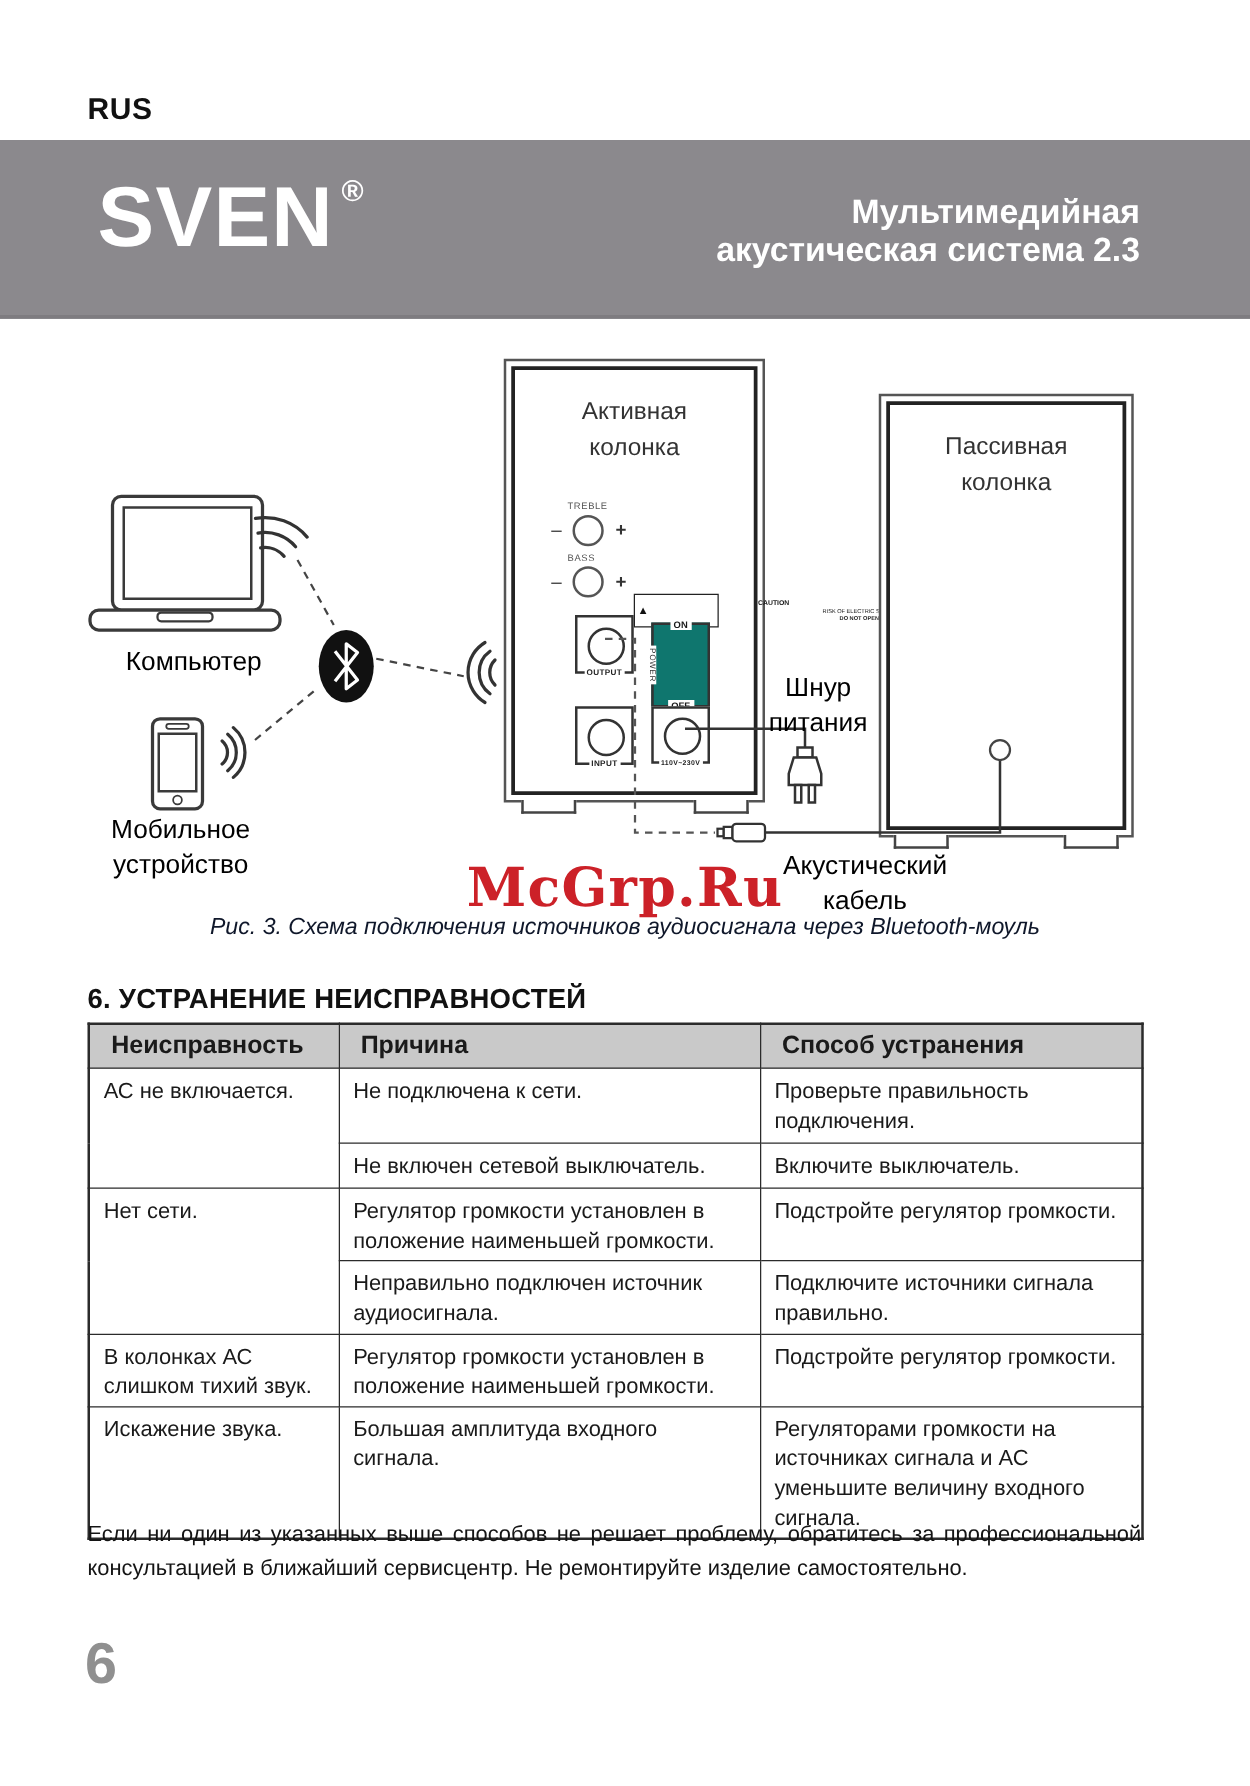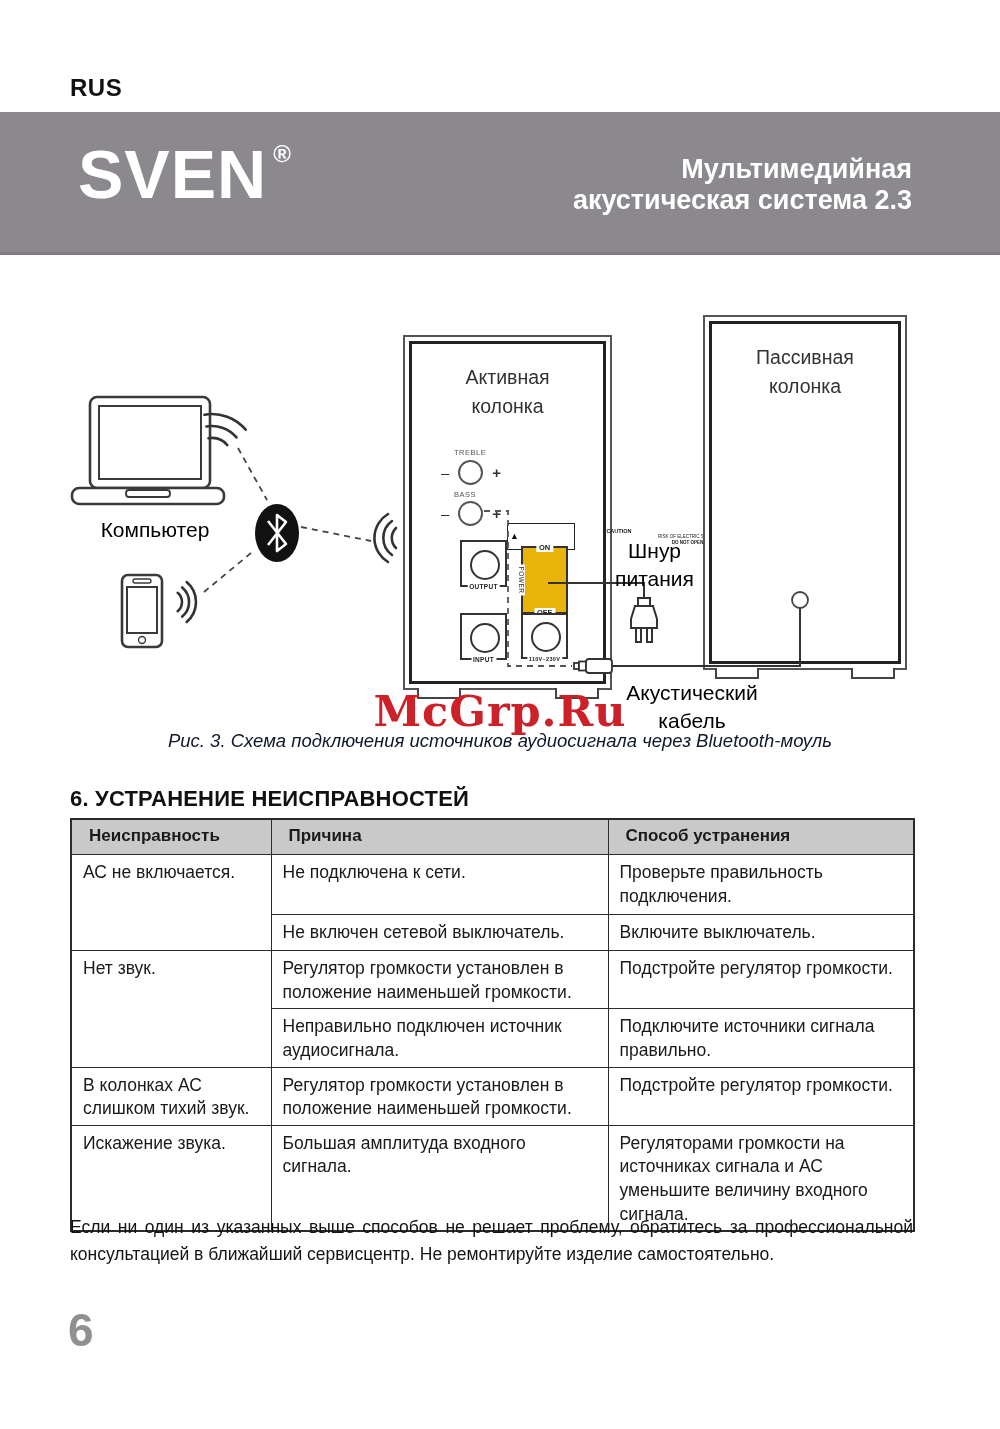--- a/index.html
+++ b/index.html
@@ -15,36 +15,36 @@
   .brand .reg{font-size:24px;font-weight:bold;vertical-align:36px;margin-left:6px;}
   .prod-title{position:absolute;right:88px;top:42px;text-align:right;color:#fff;
               font-weight:bold;font-size:27px;line-height:1.15;}
 
   
   .diagram{top:280px;left:0;width:1000px;height:432px;}
   .dlabel{position:absolute;font-size:21px;color:#000000;text-align:center;line-height:1.32;}
 
   .speaker{position:absolute;top:7px;border:2px solid #555;background:#fff;}
   .speaker-inner{position:absolute;inset:4px;border:3px solid #222;}
-  .speaker.active{left:403px;width:205px;height:351px;margin-top:48px;}
+  .speaker.active{left:403px;width:205px;height:351px;}
   .speaker.passive{left:703px;width:200px;height:351px;margin-top:28px;}
   .speaker-title{position:absolute;top:26px;left:0;right:0;text-align:center;
                  font-size:19.5px;color:#333;line-height:1.5;}
   .foot{position:absolute;height:9px;width:40px;border:2px solid #444;border-top:none;background:#fff;top:100%;}
 
   
   .tinylabel{position:absolute;font-size:7.5px;color:#555;letter-spacing:.5px;}
   .knobrow{position:absolute;display:flex;align-items:center;gap:9px;font-size:15px;color:#333;}
   .knob{width:21px;height:21px;border:2px solid #555;border-radius:50%;background:#fff;}
   .jackbox{position:absolute;width:43px;height:43px;border:2px solid #333;background:#fff;}
   .jackbox .hole{position:absolute;left:50%;top:50%;width:26px;height:26px;margin:-14px 0 0 -14px;
                  border:2px solid #333;border-radius:50%;background:#fff;}
   .boxlabel{position:absolute;left:50%;transform:translateX(-50%);bottom:-5px;background:#fff;
             padding:0 2px;font-size:6.5px;font-weight:bold;color:#222;letter-spacing:.3px;white-space:nowrap;}
-  .powerbox{position:absolute;left:116px;top:209px;width:43px;height:64px;border:2px solid #333;background:#eab308;}
+  .powerbox{position:absolute;left:116px;top:209px;width:43px;height:64px;border:2px solid #333;background:#0f766e;}
   .powerbox .on{position:absolute;top:-5px;left:50%;transform:translateX(-50%);background:#fff;
                 padding:0 3px;font-size:7.5px;font-weight:bold;}
   .powerbox .off{position:absolute;bottom:-5px;left:50%;transform:translateX(-50%);background:#fff;
                  padding:0 3px;font-size:7.5px;font-weight:bold;}
   .powerbox .pwr{position:absolute;left:-5px;top:50%;transform:translateY(-50%);background:#fff;
                  writing-mode:vertical-rl;font-size:6.5px;color:#333;letter-spacing:.5px;padding:2px 0;}
   .caution{position:absolute;left:102px;top:186px;width:68px;height:27px;border:1.5px solid #222;
            background:#fff;display:flex;align-items:center;justify-content:space-between;padding:0 2px;box-sizing:border-box;}
   .caution .tri{font-size:9px;color:#111;line-height:1;}
   .caution .ctext{flex:1;text-align:center;line-height:1.15;}
@@ -56,21 +56,21 @@
              font-family:"DejaVu Serif",serif;font-weight:bold;font-size:43px;letter-spacing:1px;}
   .caption{top:730px;left:0;width:1000px;text-align:center;font-style:italic;font-size:18.5px;color:#0f172a;}
   .section-heading{top:786px;left:70px;font-size:22px;font-weight:bold;color:#111;letter-spacing:.2px;}
 
   
   .tbl{top:818px;left:70px;}
   table{border-collapse:collapse;width:843px;table-layout:fixed;
         font-size:17.5px;color:#1a1a1a;}
   th,td{border:1.7px solid #2b2b2b;vertical-align:top;text-align:left;
         padding:6px 8px 4px 11px;line-height:1.35;}
-  thead th{background:#c9c9c9;font-weight:bold;font-size:17px;height:28px;vertical-align:middle;padding-top:2px;padding-left:17px;}
+  thead th{background:#c9c9c9;font-weight:bold;font-size:20px;height:28px;vertical-align:middle;padding-top:2px;padding-left:17px;}
   table{border:2px solid #2b2b2b;}
   .c1{width:200px;} .c2{width:337px;} .c3{width:306px;}
 
   .footnote{top:1214px;left:70px;width:843px;font-size:17.5px;line-height:1.55;
             text-align:justify;color:#141414;}
   .pagenum{top:1303px;left:68px;font-size:46px;font-weight:900;color:#909090;}
 
   svg{position:absolute;top:0;left:0;pointer-events:none;}
 </style>
 </head>
@@ -211,20 +211,24 @@
       <g fill="#fff" stroke="#333" stroke-width="1.8">
         <rect x="574" y="383" width="5" height="6"></rect>
         <rect x="579" y="381.5" width="7" height="9"></rect>
         <rect x="586" y="379" width="26" height="14" rx="3"></rect>
       </g>
       <path d="M612,386 L800,386 L800,328" fill="none" stroke="#333" stroke-width="2"></path>
       <circle cx="800" cy="320" r="8" fill="#fff" stroke="#444" stroke-width="1.8"></circle>
     </svg>
 
     <div class="dlabel" style="left:75px;top:236px;width:160px;">Компьютер</div>
+    <div class="dlabel" style="left:57px;top:370px;width:175px;">
+      <div>Мобильное</div>
+      <div>устройство</div>
+    </div>
     <div class="dlabel" style="left:602px;top:257px;width:105px;">
       <div>Шнур</div>
       <div>питания</div>
     </div>
     <div class="dlabel" style="left:597px;top:399px;width:190px;">Акустический кабель</div>
   </div>
 
   <div class="abs watermark" style="color:#cc2128;">McGrp.Ru</div>
 
   <div class="abs caption">Рис. 3. Схема подключения источников аудиосигнала через Bluetooth-моуль</div>
@@ -249,21 +253,21 @@
         <tr style="height:60px;">
           <td rowspan="2">АС не включается.</td>
           <td>Не подключена к сети.</td>
           <td>Проверьте правильность подключения.</td>
         </tr>
         <tr style="height:36px;">
           <td>Не включен сетевой выключатель.</td>
           <td>Включите выключатель.</td>
         </tr>
         <tr style="height:57px;">
-          <td rowspan="2">Нет звук.</td>
+          <td rowspan="2">Нет сети.</td>
           <td>Регулятор громкости установлен в положение наименьшей громкости.</td>
           <td>Подстройте регулятор громкости.</td>
         </tr>
         <tr style="height:52px;">
           <td>Неправильно подключен источник аудиосигнала.</td>
           <td>Подключите источники сигнала правильно.</td>
         </tr>
         <tr style="height:57px;">
           <td>В колонках АС слишком тихий звук.</td>
           <td>Регулятор громкости установлен в положение наименьшей громкости.</td>

